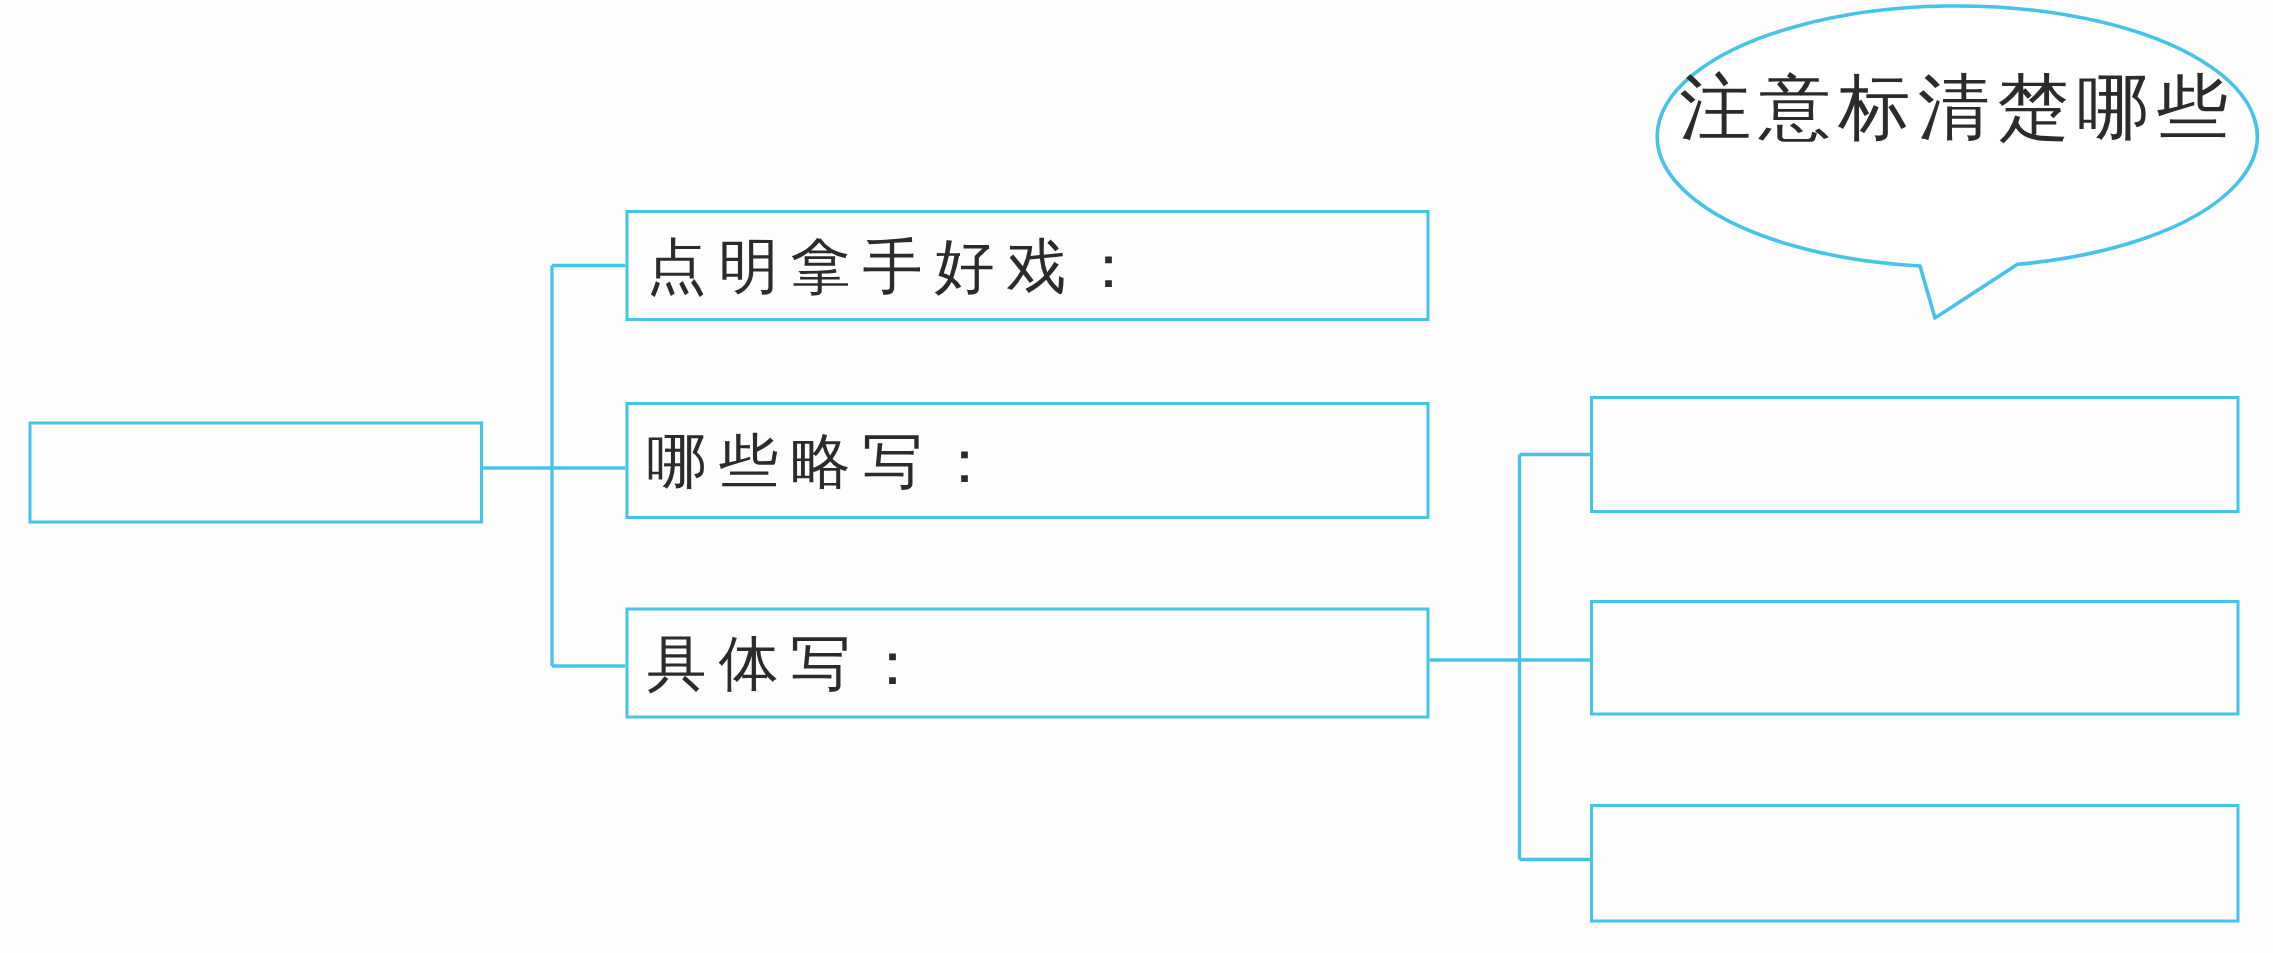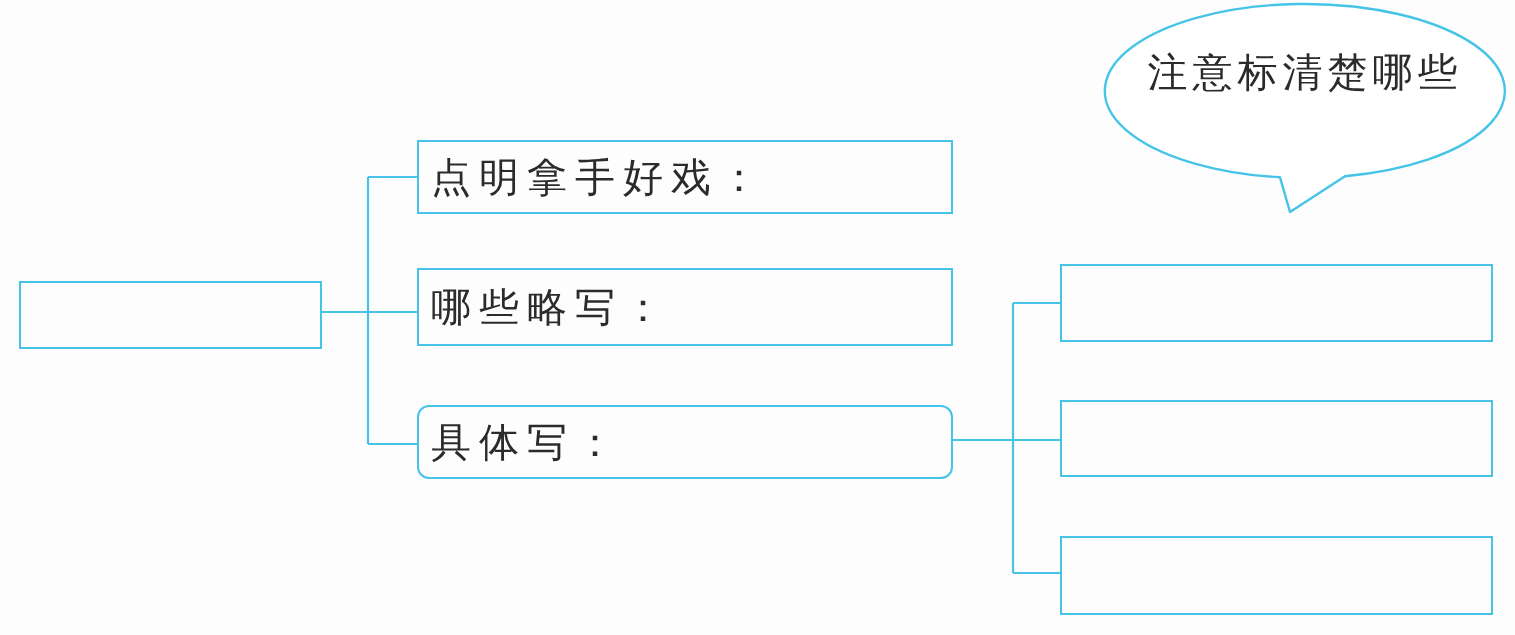--- a/index.html
+++ b/index.html
@@ -40,30 +40,30 @@
     align-items: center;
     padding-left: 12px;
     font-size: 40px;
     letter-spacing: 8px;
     color: var(--text-color);
     white-space: nowrap;
   }
   .box-root   { left: 19px;   top: 281px; width: 303px; height: 68px; }
   .box-b1     { left: 417px;  top: 140px; width: 536px; height: 74px; }
   .box-b2     { left: 417px;  top: 268px; width: 536px; height: 78px; }
-  .box-b3     { left: 417px;  top: 405px; width: 536px; height: 74px; border-radius: 12px; }
+  .box-b3     { left: 417px;  top: 405px; width: 536px; height: 74px; }
   .box-s1     { left: 1060px; top: 264px; width: 433px; height: 78px; }
   .box-s2     { left: 1060px; top: 400px; width: 433px; height: 77px; }
   .box-s3     { left: 1060px; top: 536px; width: 433px; height: 79px; }
   .callout-text {
     position: absolute;
     left: 1105px; top: 40px;
     width: 400px;
     text-align: center;
-    font-size: 40px;
+    font-size: 48px;
     line-height: 66px;
     letter-spacing: 5px;
     color: var(--text-color);
     white-space: nowrap;
   }
 </style>
 </head>
 <body>
 
 <div class="canvas">

